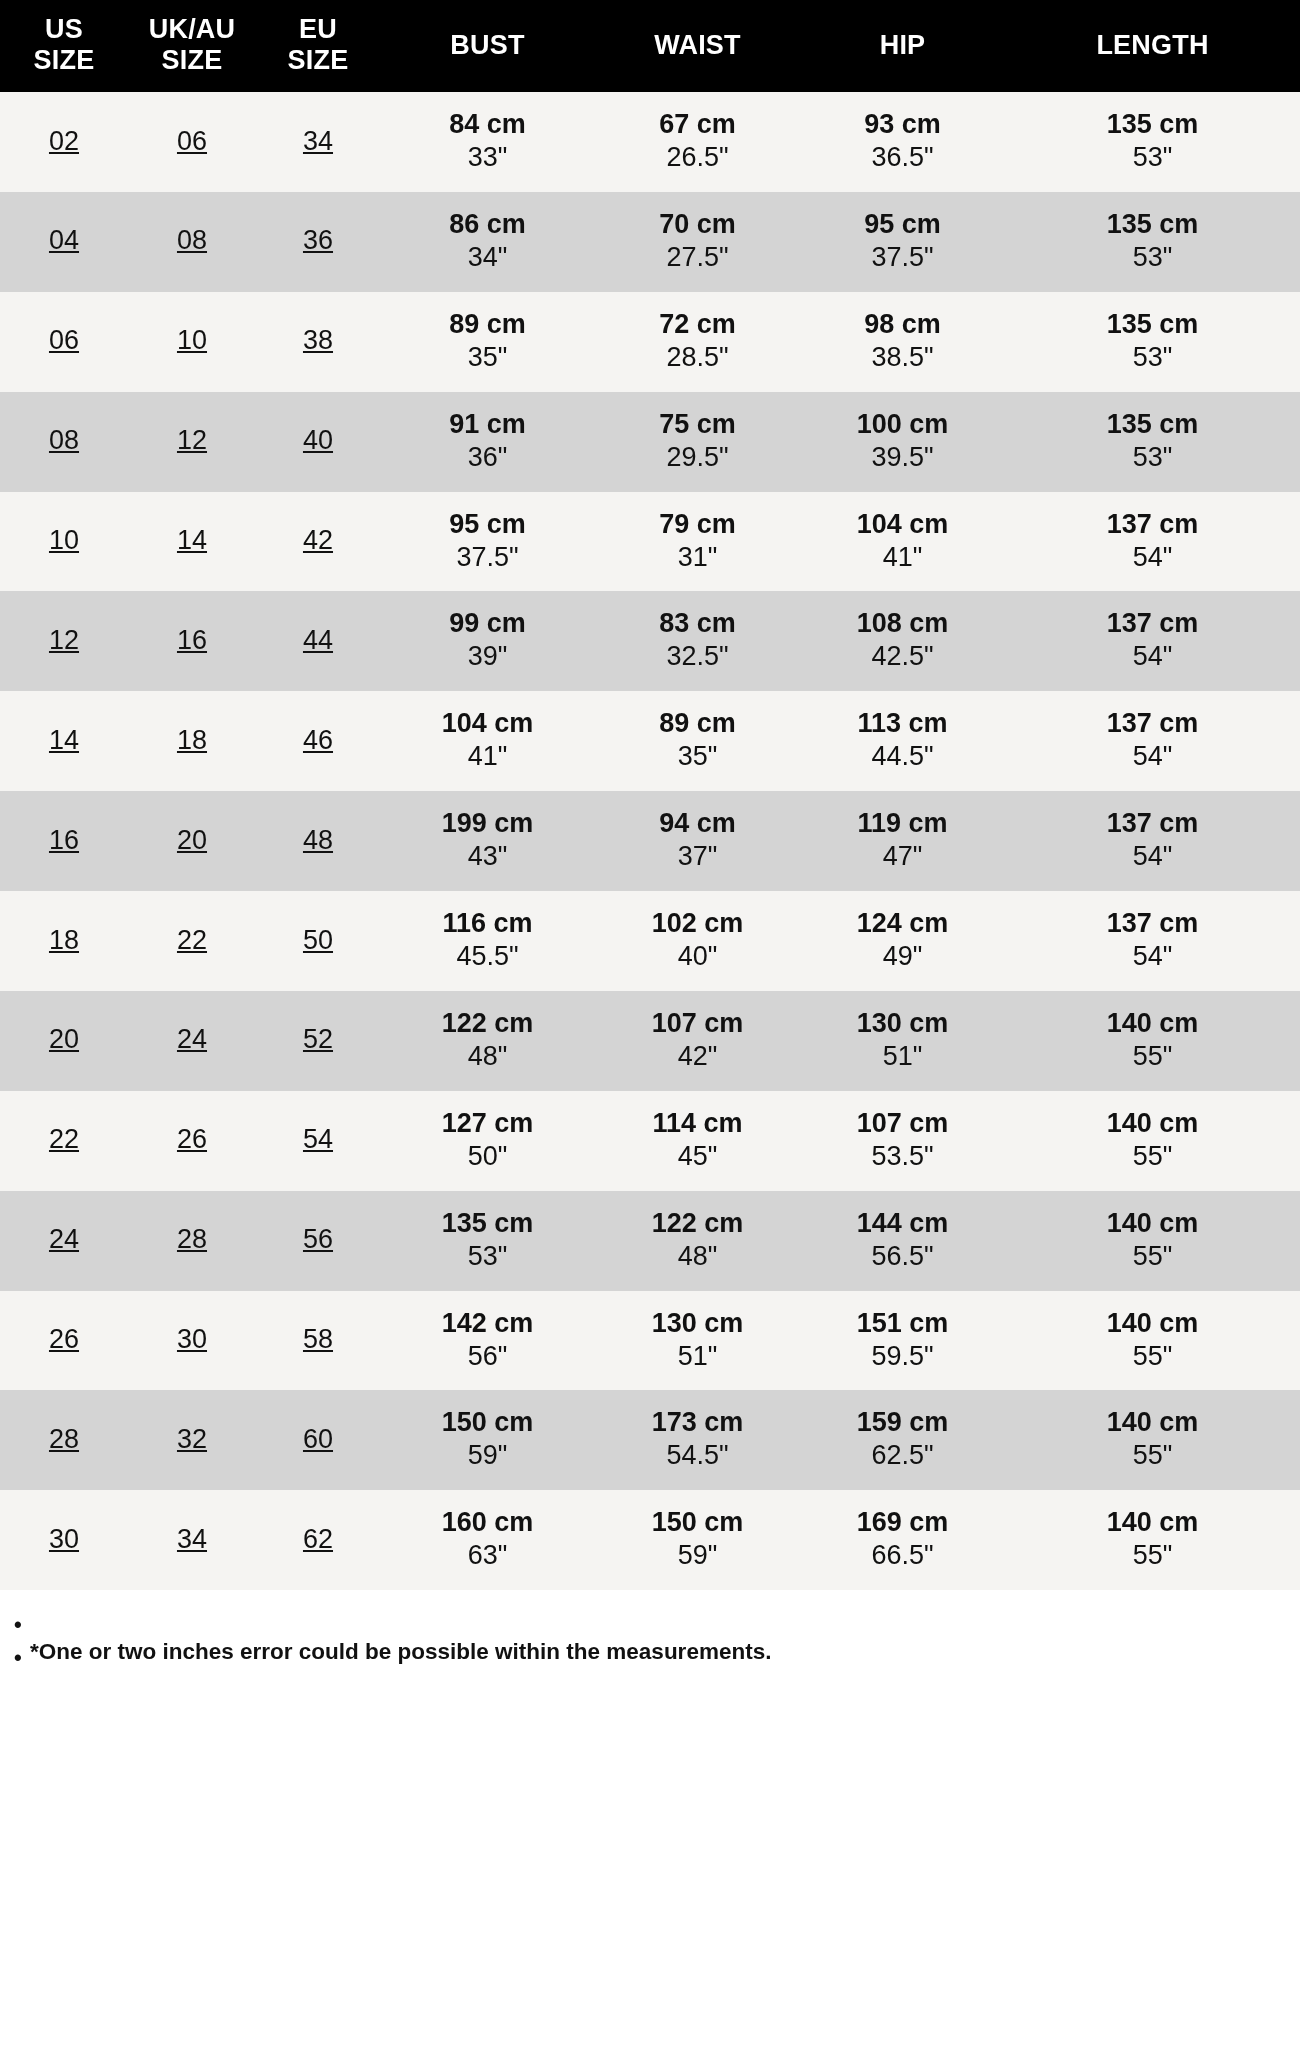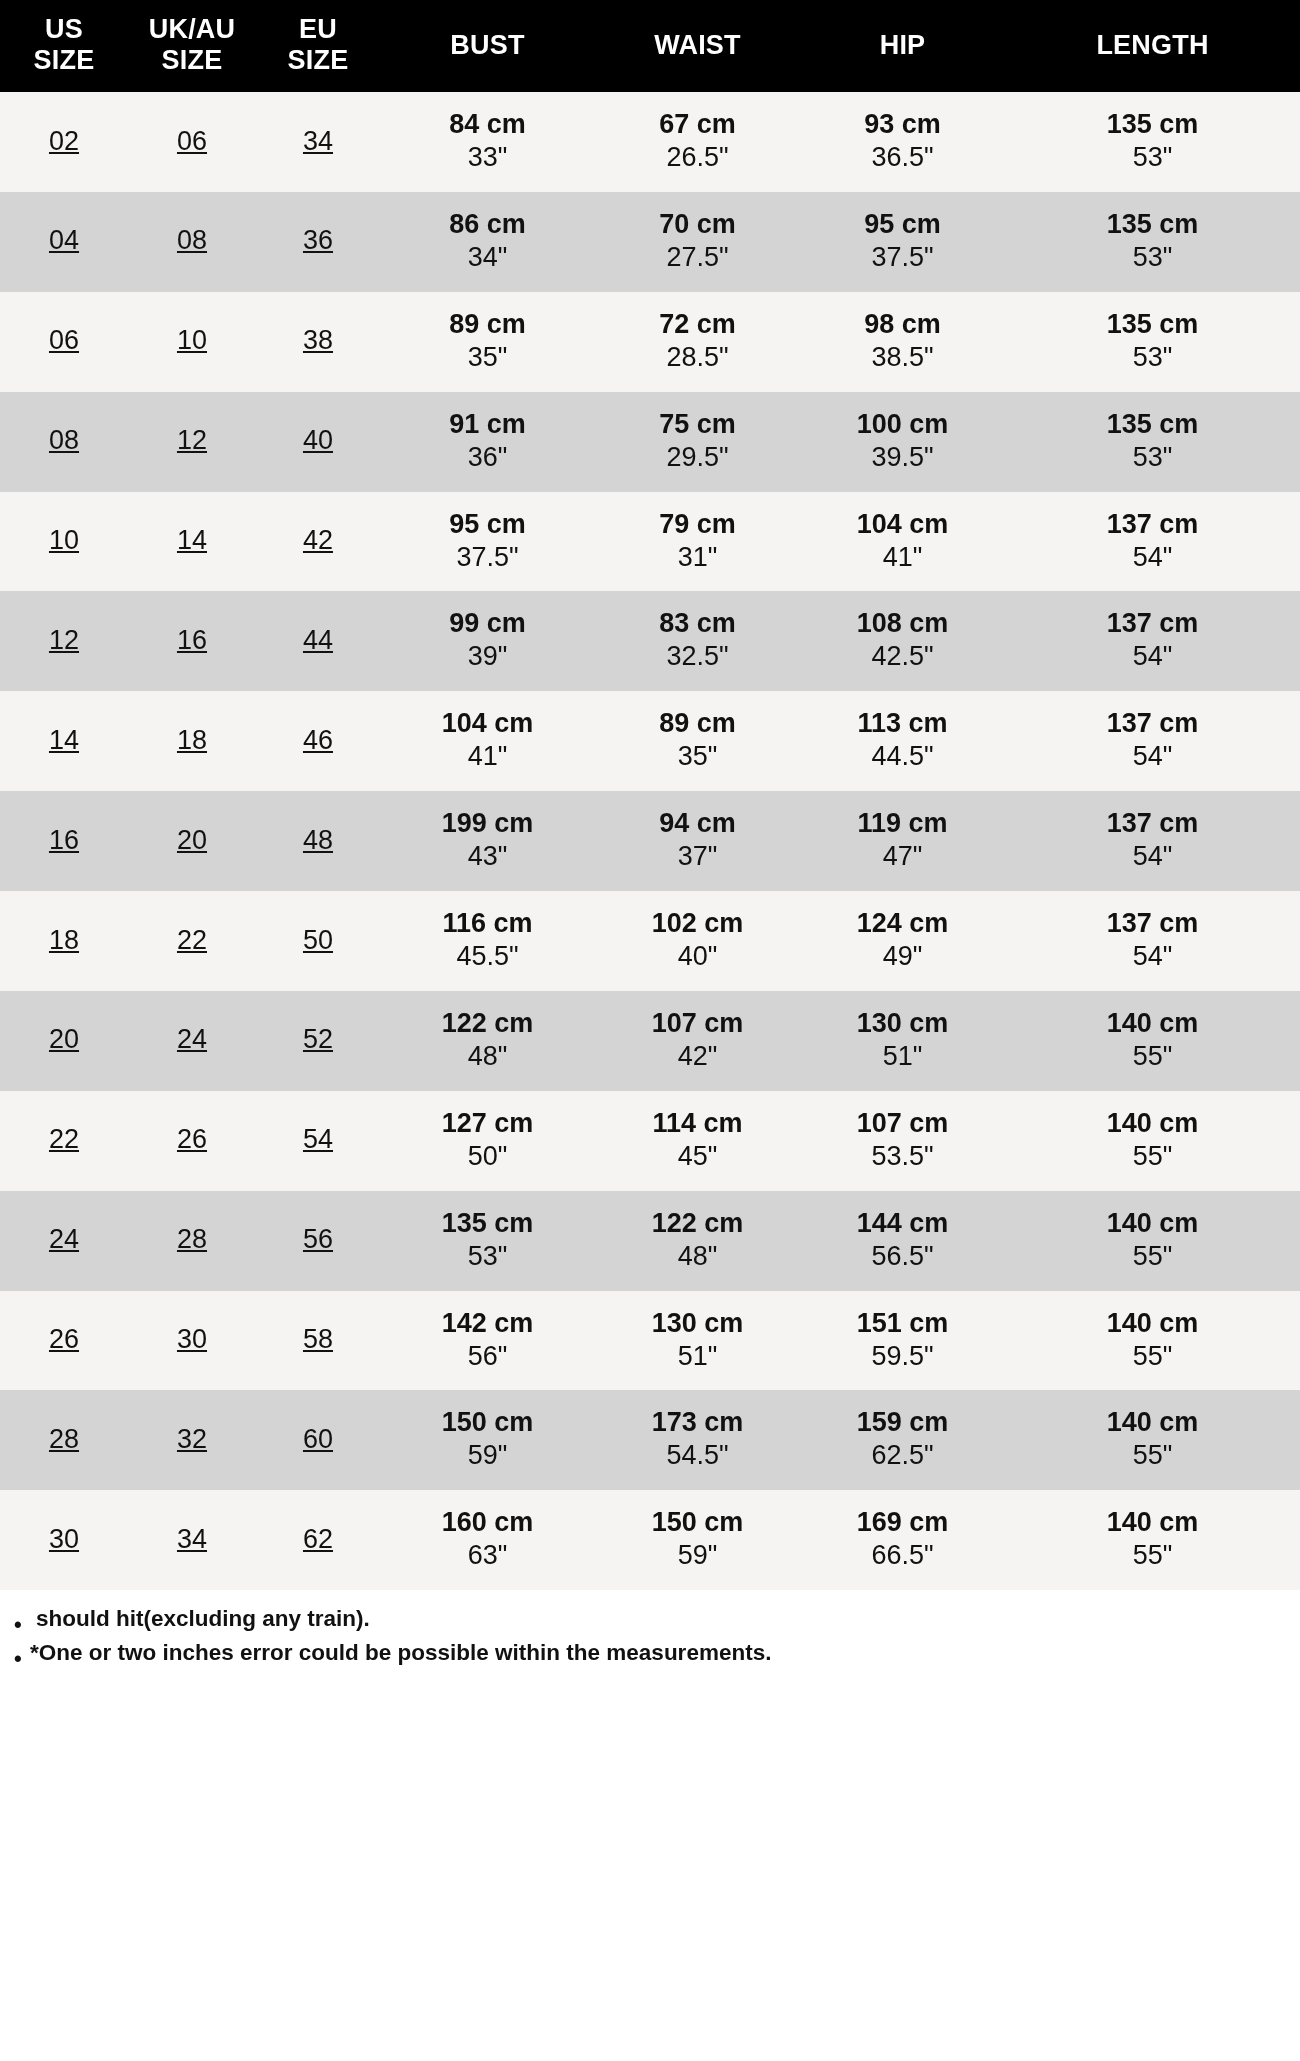--- a/index.html
+++ b/index.html
@@ -587,21 +587,20 @@
           </td>
       </tr>
 
     </tbody>
   </table>
 
   <div class="notes">
     <div class="note">
       <span class="bullet">•</span>
       <span class="note-text">
-        <span class="sub">should hit(excluding any train).</span>
       </span>
     </div>
     <div class="note">
       <span class="bullet">•</span>
       <span class="note-text">*One or two inches error could be possible within the measurements.</span>
     </div>
   </div>
 
 </div>
 

